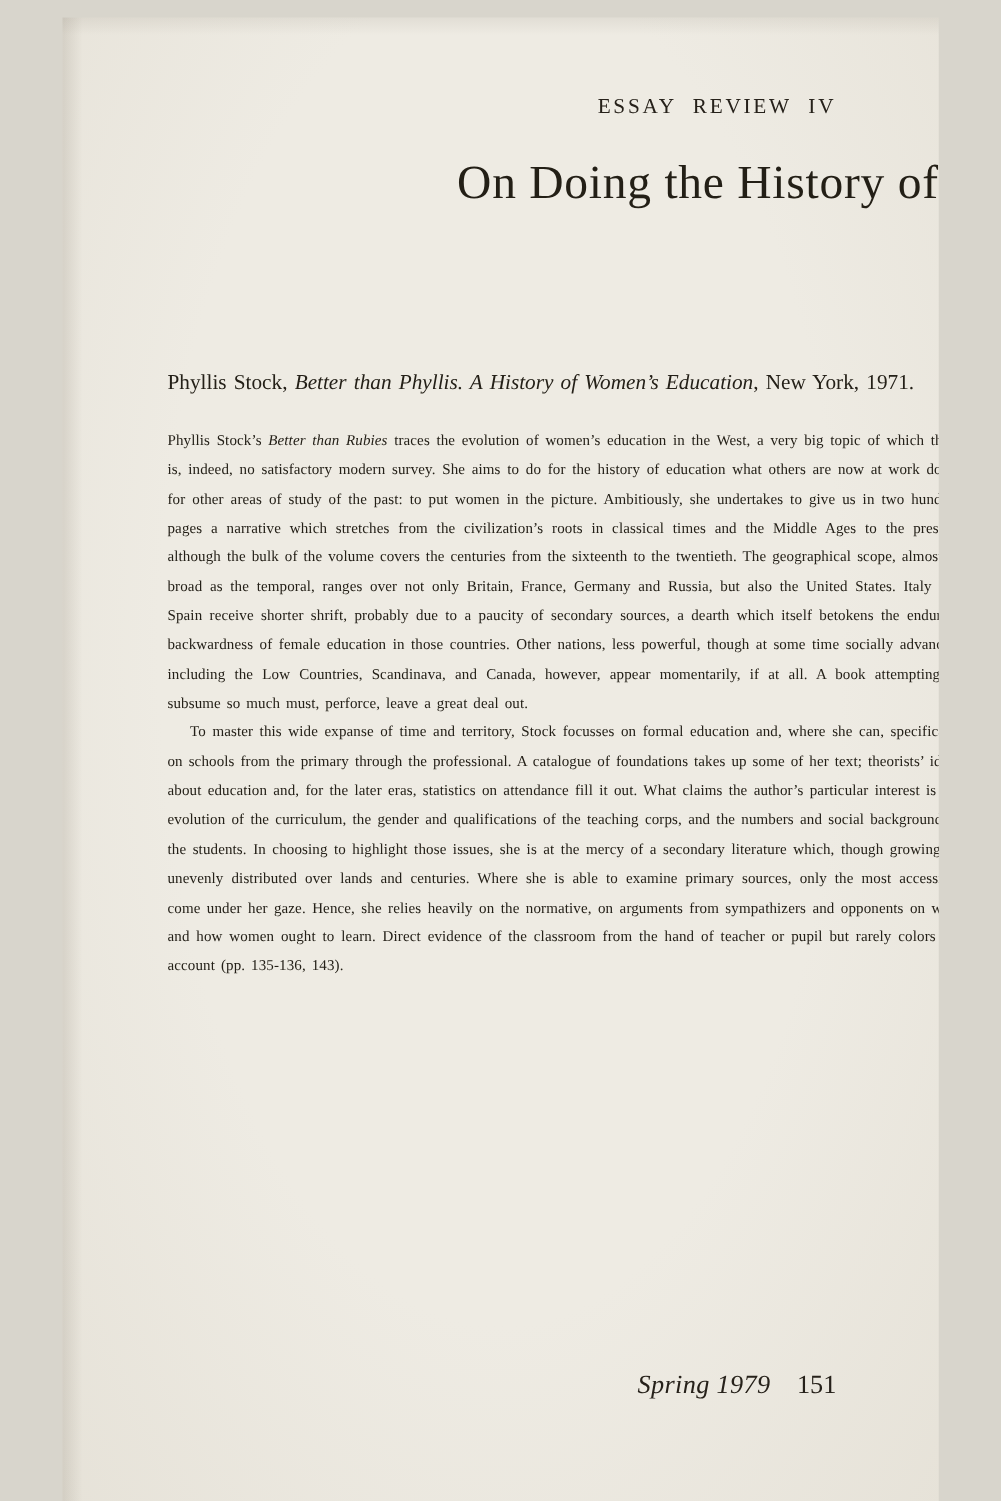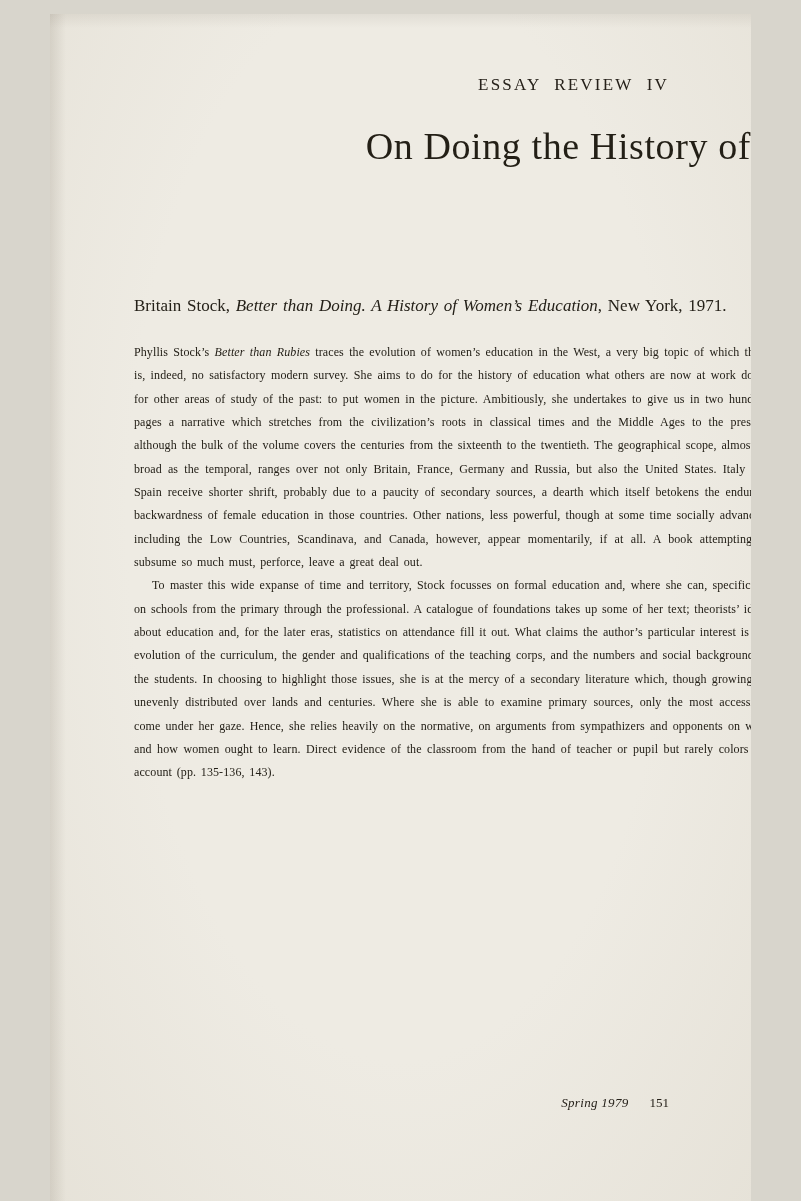--- a/index.html
+++ b/index.html
@@ -75,38 +75,38 @@
   .article-body p { margin: 0; }
   .para.indent { text-indent: 18px; }
   .para.justify-last { text-align-last: justify; }
 
   em { font-style: italic; }
 
   .page-footer {
     position: absolute;
     top: 1081px;
     right: 82px;
-    font-size: 13px;
+    font-size: 21px;
     color: #26211a;
   }
   .page-footer .issue { font-style: italic; letter-spacing: 0.3px; }
   .page-footer .pageno { margin-left: 21px; font-style: normal; }
 </style>
 </head>
 <body>
 
 <div class="page">
 
   <div class="running-head">ESSAY REVIEW IV</div>
 
   <h1 class="title">
     <span class="title-line">On Doing the History of</span>
   </h1>
 
-  <p class="citation"><span>Britain Stock, </span><em>Better than Doing. A History of Women’s Education</em><span>, New York, 1971.</span></p>
+  <p class="citation"><span>Phyllis Stock, </span><em>Better than Phyllis. A History of Women’s Education</em><span>, New York, 1971.</span></p>
 
   <div class="article-body">
 
     <p class="para"><span>Phyllis Stock’s </span><em>Better than Rubies</em><span> traces the evolution of women’s education in the West, a very big topic of which there is, indeed, no satisfactory modern survey. She aims to do for the history of education what others are now at work doing for other areas of study of the past: to put women in the picture. Ambitiously, she undertakes to give us in two hundred pages a narrative which stretches from the civilization’s roots in classical times and the Middle Ages to the present, although the bulk of the volume covers the centuries from the sixteenth to the twentieth. The geographical scope, almost as broad as the temporal, ranges over not only Britain, France, Germany and Russia, but also the United States. Italy and Spain receive shorter shrift, probably due to a paucity of secondary sources, a dearth which itself betokens the enduring backwardness of female education in those countries. Other nations, less powerful, though at some time socially advanced, including the Low Countries, Scandinava, and Canada, however, appear momentarily, if at all. A book attempting to subsume so much must, perforce, leave a great deal out.</span></p>
 
     <p class="para indent">To master this wide expanse of time and territory, Stock focusses on formal education and, where she can, specifically on schools from the primary through the professional. A catalogue of foundations takes up some of her text; theorists’ ideas about education and, for the later eras, statistics on attendance fill it out. What claims the author’s particular interest is the evolution of the curriculum, the gender and qualifications of the teaching corps, and the numbers and social background of the students. In choosing to highlight those issues, she is at the mercy of a secondary literature which, though growing, is unevenly distributed over lands and centuries. Where she is able to examine primary sources, only the most accessible come under her gaze. Hence, she relies heavily on the normative, on arguments from sympathizers and opponents on what and how women ought to learn. Direct evidence of the classroom from the hand of teacher or pupil but rarely colors the account (pp. 135-136, 143).</p>
 
 
   </div>
 

